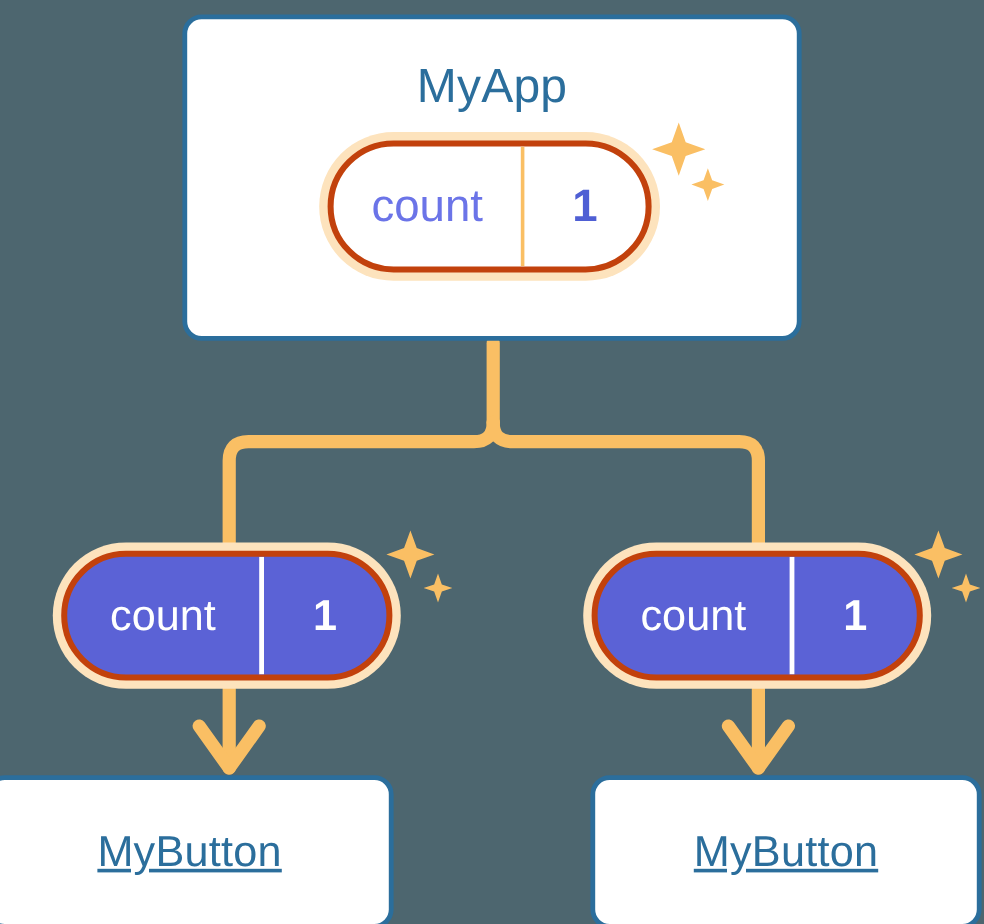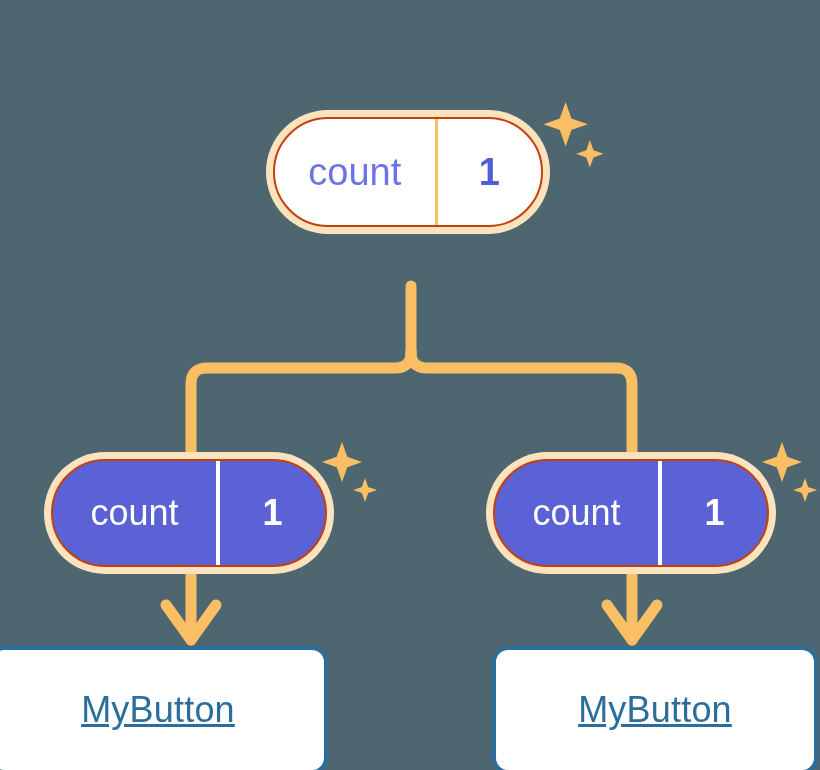--- a/index.html
+++ b/index.html
@@ -78,21 +78,21 @@
     position: absolute;
     box-sizing: border-box;
     border-radius: 999px;
     background: #fde3bd;                 
     padding: 7px;
     display: flex;
   }
   .pill-inner {
     flex: 1 1 auto;
     border-radius: 999px;
-    border: 2px solid #c2410c;           
+    border: 5px solid #c2410c;           
     box-sizing: border-box;
     display: flex;
     align-items: stretch;
     overflow: hidden;
   }
   .pill-cell {
     display: flex;
     align-items: center;
     justify-content: center;
     box-sizing: border-box;
@@ -141,20 +141,23 @@
 
       <path d="M 191 574 L 191 640"></path>
       <path d="M 632 574 L 632 640"></path>
     </g>
     <g fill="none" stroke="#fabf64" stroke-width="11" stroke-linecap="round" stroke-linejoin="round">
       <polyline points="166,605 191,640 216,605"></polyline>
       <polyline points="607,605 632,640 657,605"></polyline>
     </g>
   </svg>
 
+  <div class="card" id="card-myapp">
+    <div class="card-title">MyApp</div>
+  </div>
 
   <div class="pill pill-light" id="pill-myapp">
     <div class="pill-inner">
       <div class="pill-cell pill-key">
         <span class="pill-key-text">count</span>
       </div>
       <div class="pill-cell pill-val">
         <span class="pill-val-text">1</span>
       </div>
     </div>

